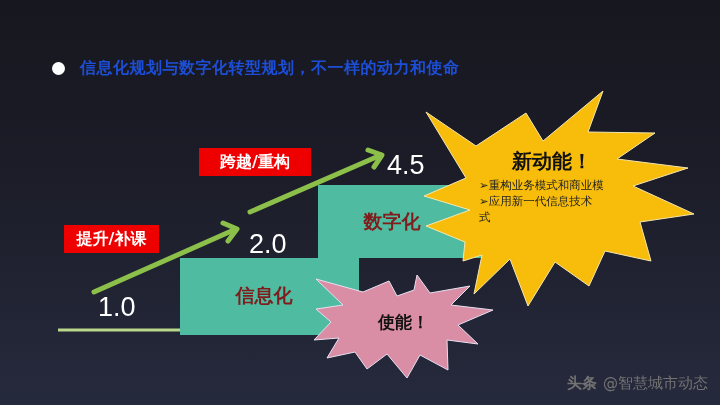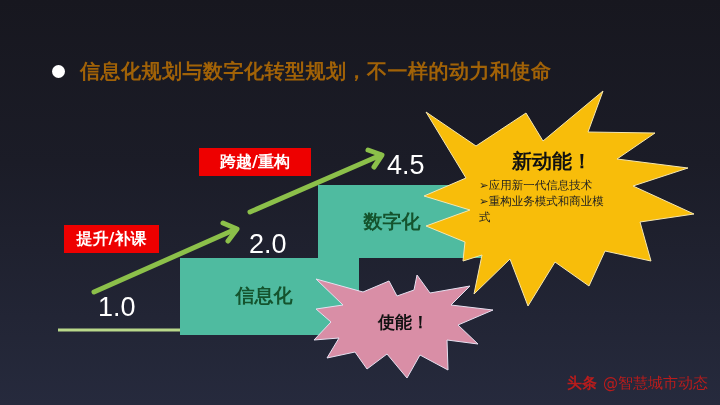--- a/index.html
+++ b/index.html
@@ -2,30 +2,30 @@
 <html><head>
 <meta charset="utf-8">
 <style>
   html,body{margin:0;padding:0;}
   body{width:720px;height:405px;overflow:hidden;position:relative;
     background:linear-gradient(180deg,#17171f 0%,#1b1c27 40%,#262a3d 100%);
     font-family:"DejaVu Sans","Liberation Sans",sans-serif;}
   .abs{position:absolute;}
   .title-row{left:52px;top:58px;display:flex;align-items:center;}
   .bullet{width:13px;height:13px;border-radius:50%;background:#fff;margin-right:15px;}
-  .title{color:#a16207;font-size:20px;font-weight:bold;letter-spacing:0.5px;}
+  .title{color:#1d4ed8;font-size:16px;font-weight:bold;letter-spacing:0.5px;}
   .tag{background:#ee0000;color:#fff;font-size:16px;font-weight:bold;
     display:flex;align-items:center;justify-content:center;}
   .block{background:#4fbba0;display:flex;align-items:center;justify-content:center;
-    color:#14532d;font-size:19px;font-weight:bold;font-family:Liberation Serif, serif;}
+    color:#7f1d1d;font-size:19px;font-weight:bold;font-family:Liberation Serif, serif;}
   .ver{color:#fff;font-size:27px;font-family:"Liberation Sans",sans-serif;}
   svg{position:absolute;left:0;top:0;}
   .burst-text{color:#111;font-weight:bold;}
   .bullet-line{color:#222;font-size:11.5px;font-family:"DejaVu Serif","Liberation Serif",serif;line-height:16px;}
-  .footer{right:12px;bottom:12px;color:#b91c1c;font-size:15px;}
+  .footer{right:12px;bottom:12px;color:#737373;font-size:15px;}
   .footer b{margin-right:6px;}
 </style>
 </head>
 <body>
 
 <div class="abs title-row">
   <span class="bullet"></span>
   <span class="title">信息化规划与数字化转型规划，不一样的动力和使命</span>
 </div>
 
@@ -61,22 +61,22 @@
 <div class="abs tag" style="left:199px;top:148px;width:112px;height:28px;">
   <span>跨越/重构</span>
 </div>
 
 <div class="abs ver" style="left:98px;top:292px;">1.0</div>
 <div class="abs ver" style="left:249px;top:229px;">2.0</div>
 <div class="abs ver" style="left:387px;top:150px;">4.5</div>
 
 <div class="abs burst-text" style="left:512px;top:148px;font-size:20px;">新动能！</div>
 <div class="abs" style="left:479px;top:177px;width:150px;">
+  <div class="bullet-line">➢重构业务模式和商业模</div>
   <div class="bullet-line">➢应用新一代信息技术</div>
-  <div class="bullet-line">➢重构业务模式和商业模</div>
   <div class="bullet-line">式</div>
 </div>
 
 <div class="abs burst-text" style="left:378px;top:311px;font-size:17px;">使能！</div>
 
 <div class="abs footer">
   <b>头条</b><span>@智慧城市动态</span>
 </div>
 
 </body></html>

